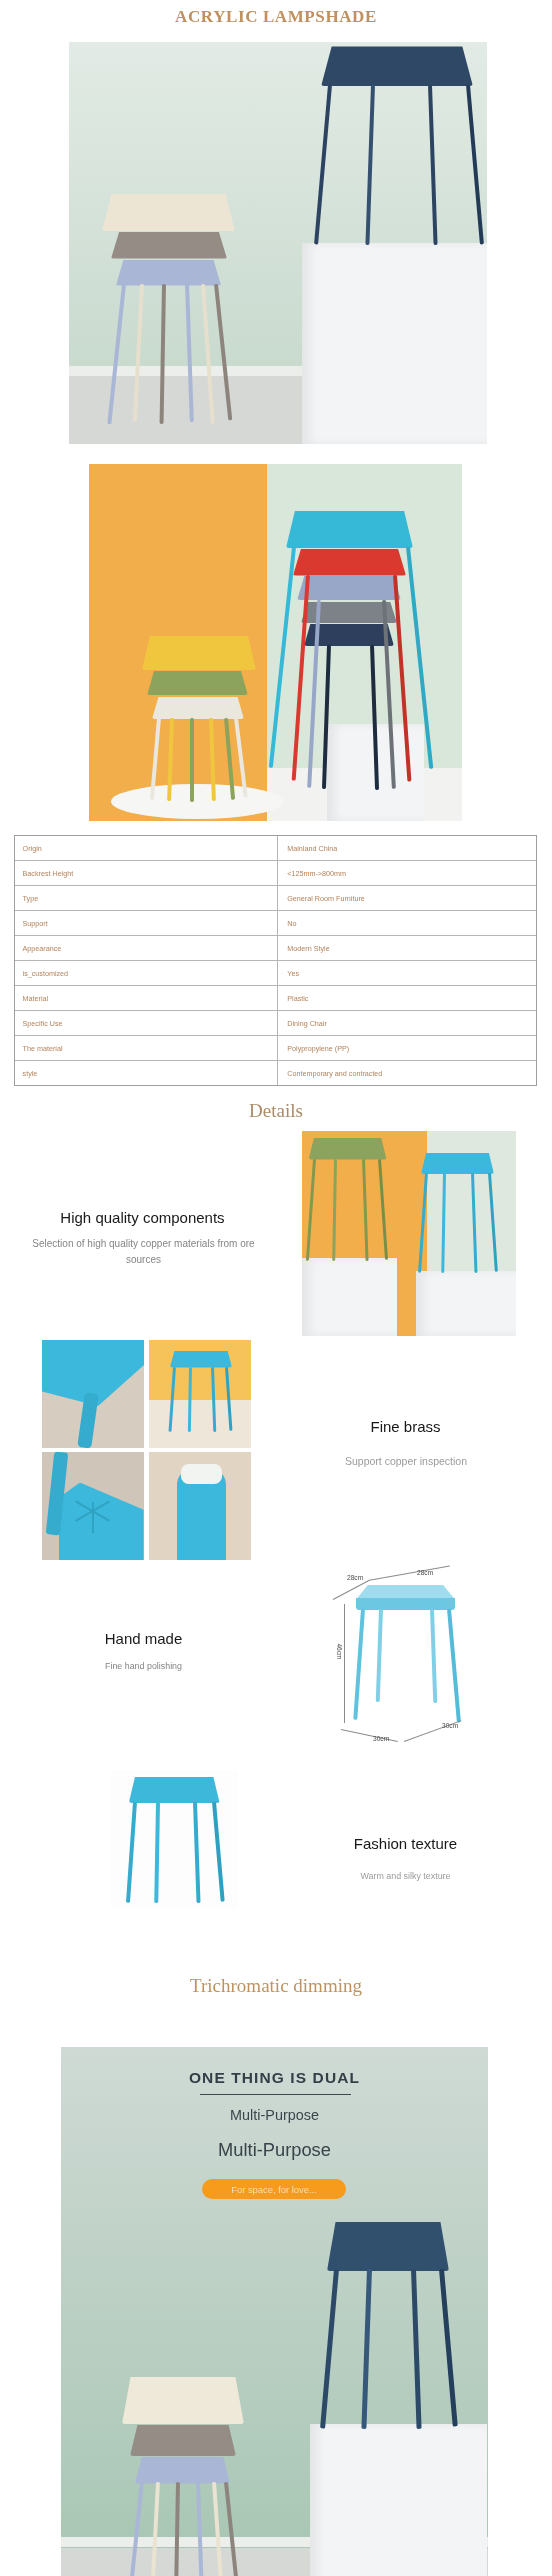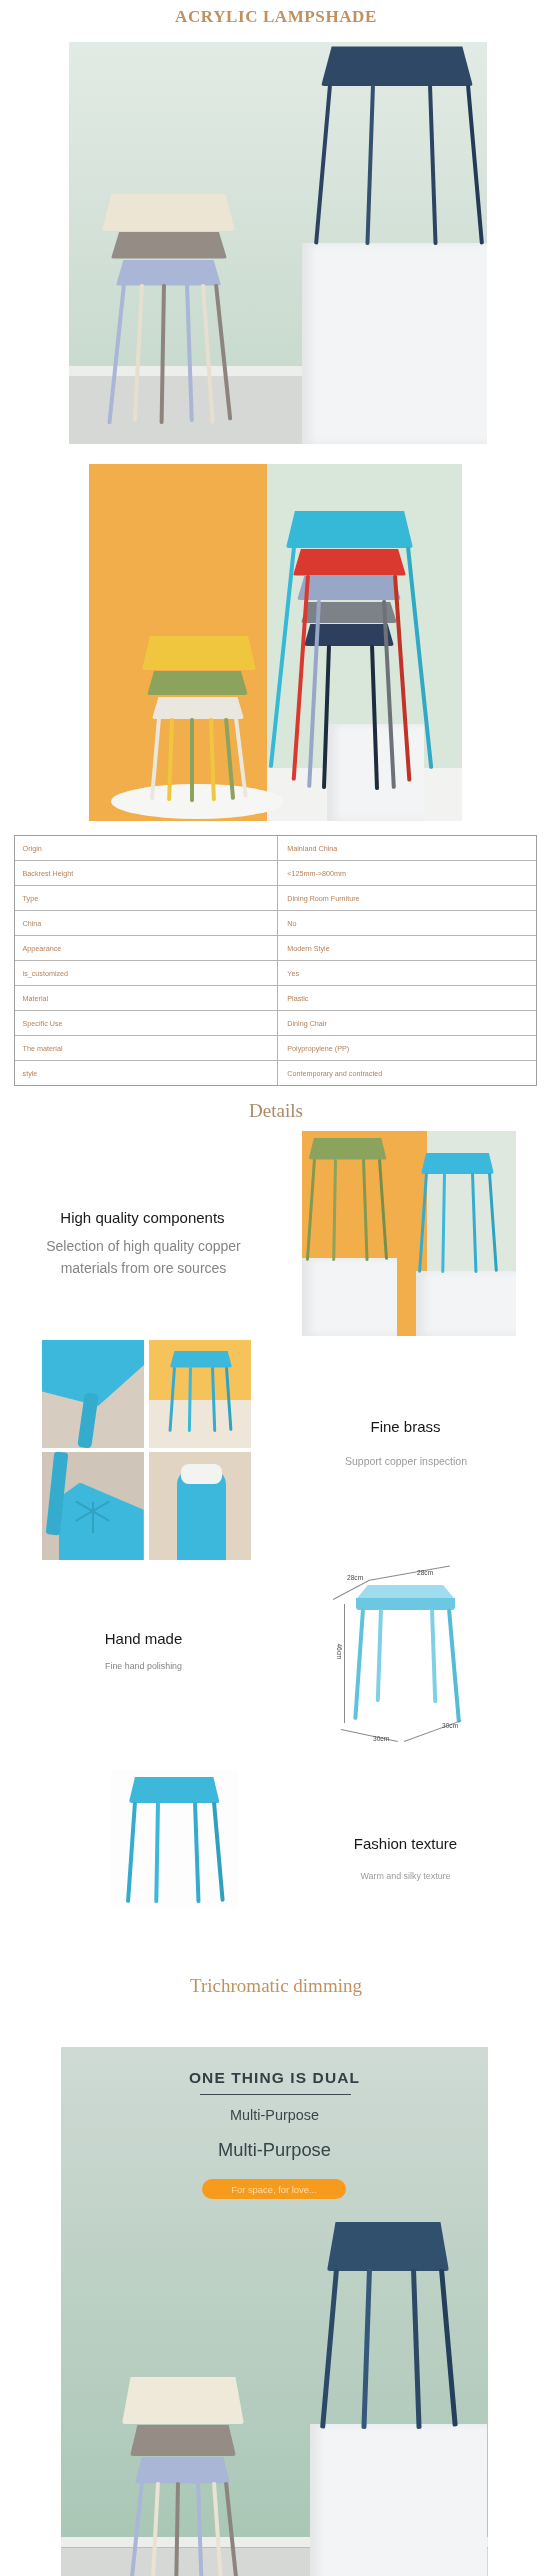--- a/index.html
+++ b/index.html
@@ -125,24 +125,24 @@
       <div class="spec-row">
         <div class="spec-cell spec-label">Origin</div>
         <div class="spec-cell spec-value">Mainland China</div>
       </div>
       <div class="spec-row">
         <div class="spec-cell spec-label">Backrest Height</div>
         <div class="spec-cell spec-value">&lt;125mm-&gt;800mm</div>
       </div>
       <div class="spec-row">
         <div class="spec-cell spec-label">Type</div>
-        <div class="spec-cell spec-value">Dining Room Furniture</div>
-      </div>
-      <div class="spec-row">
-        <div class="spec-cell spec-label">China</div>
+        <div class="spec-cell spec-value">General Room Furniture</div>
+      </div>
+      <div class="spec-row">
+        <div class="spec-cell spec-label">Support</div>
         <div class="spec-cell spec-value">No</div>
       </div>
       <div class="spec-row">
         <div class="spec-cell spec-label">Appearance</div>
         <div class="spec-cell spec-value">Modern Style</div>
       </div>
       <div class="spec-row">
         <div class="spec-cell spec-label">is_customized</div>
         <div class="spec-cell spec-value">Yes</div>
       </div>
@@ -160,21 +160,21 @@
       </div>
       <div class="spec-row">
         <div class="spec-cell spec-label">style</div>
         <div class="spec-cell spec-value">Contemporary and contracted</div>
       </div>
     </div>
 
   <div class="abs serif big-serif" style="top:1100px;">Details</div>
 
   <div class="abs sec-head" style="left:43px;top:1209px;width:199px;">High quality components</div>
-  <div class="abs sec-sub" style="left:32px;top:1236px;width:223px;font-size:14px;">Selection of high quality copper materials from ore sources</div>
+  <div class="abs sec-sub" style="left:32px;top:1236px;width:223px;font-size:10px;">Selection of high quality copper materials from ore sources</div>
   <div id="detail-img1" class="abs photo">
     <div class="abs" style="left:0;top:0;width:125px;height:205px;background:#f3ae4c;"></div>
     <div class="abs pedestal" style="left:0px;top:127px;width:95px;height:78px;"></div>
     <div class="abs pedestal" style="left:114px;top:140px;width:101px;height:65px;"></div>
     <div>
       <div class="seat seat-trap" style="left:6.6px;top:6.6px;width:78px;height:22px;background:#8ba35c;"></div>
       <div class="leg" style="left:11px;top:28px;height:102px;background:#82994f;transform:rotate(4deg);width:3.3px;"></div>
       <div class="leg" style="left:32px;top:28px;height:102px;background:#8ba35c;transform:rotate(1deg);width:3.3px;"></div>
       <div class="leg" style="left:60px;top:28px;height:102px;background:#82994f;transform:rotate(-2deg);width:3.3px;"></div>
       <div class="leg" style="left:76px;top:28px;height:101px;background:#76904a;transform:rotate(-4deg);width:3.3px;"></div>

